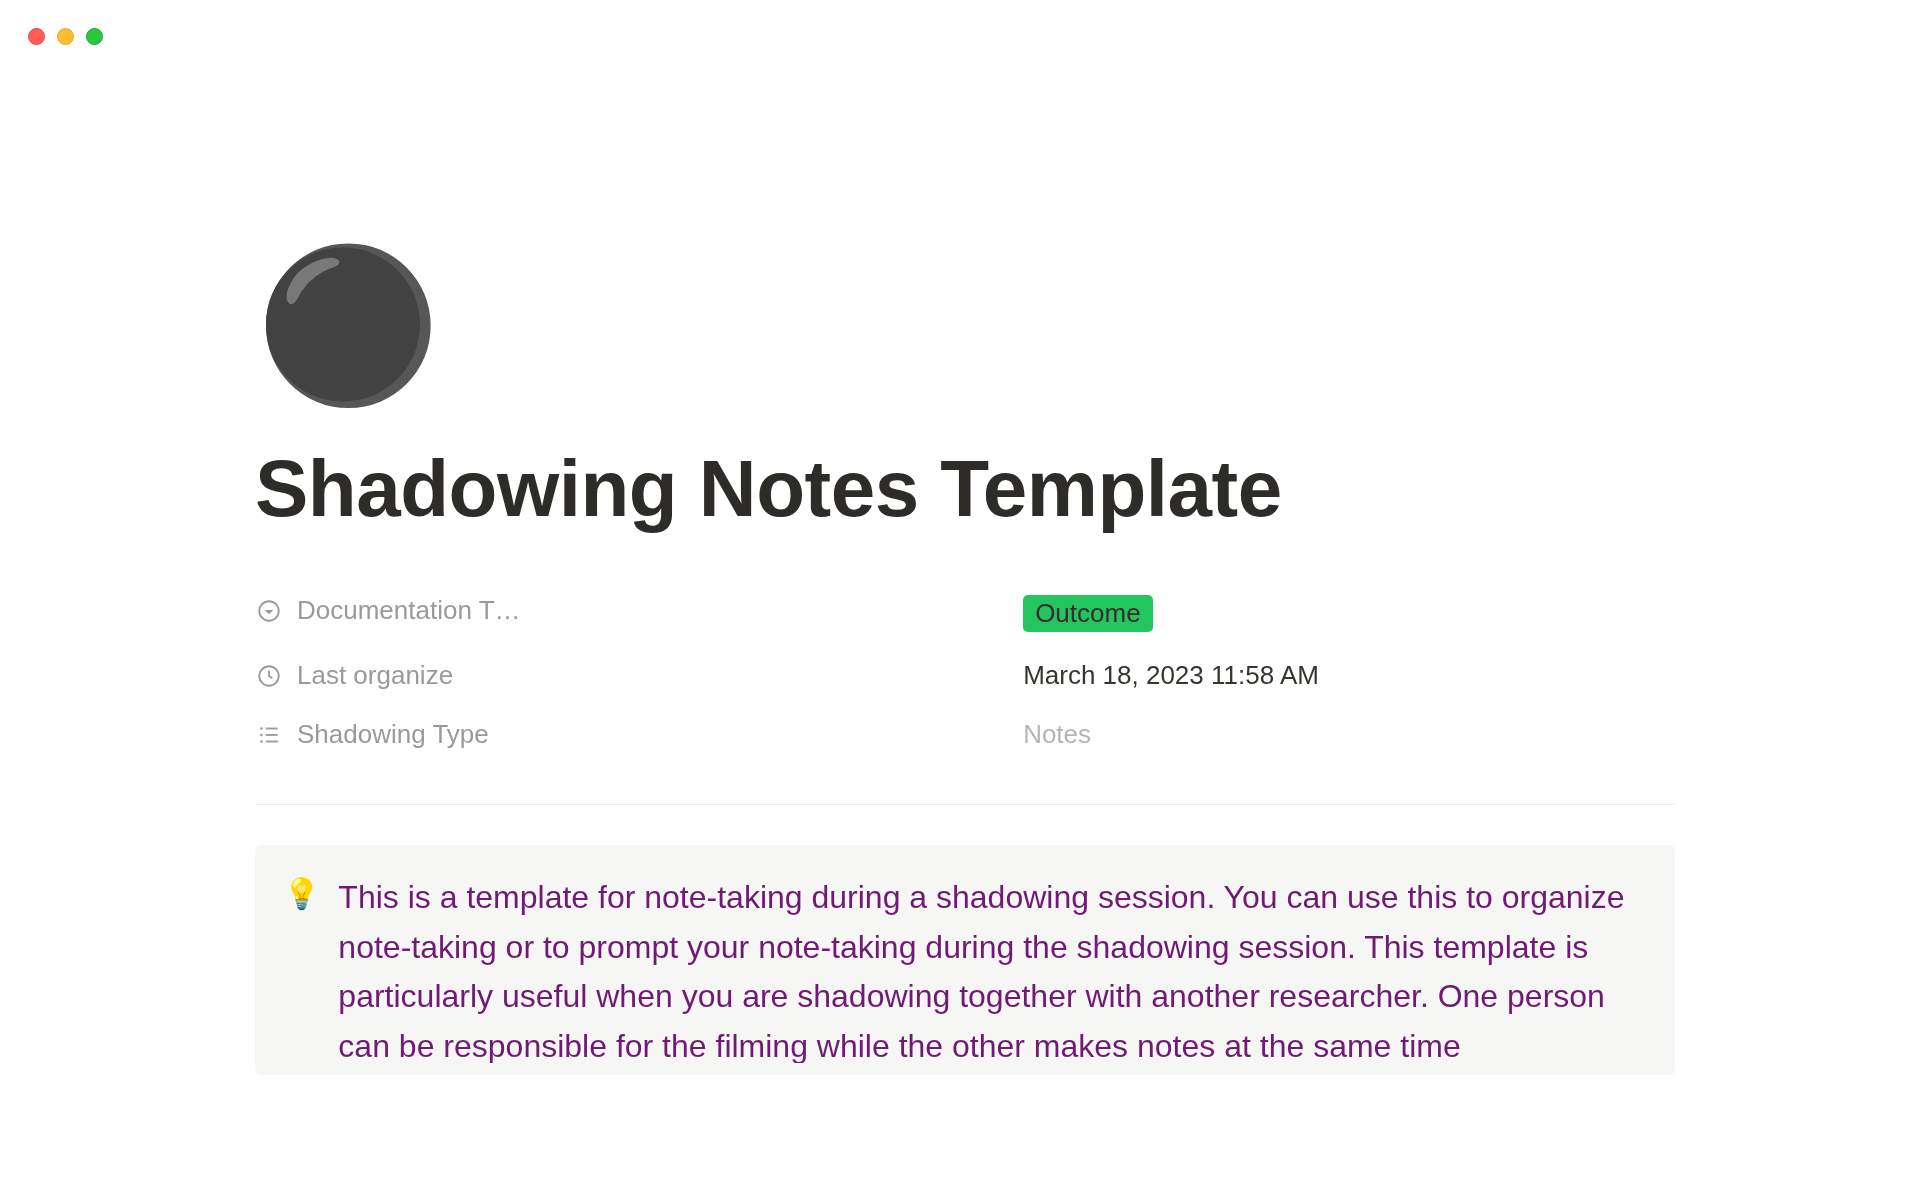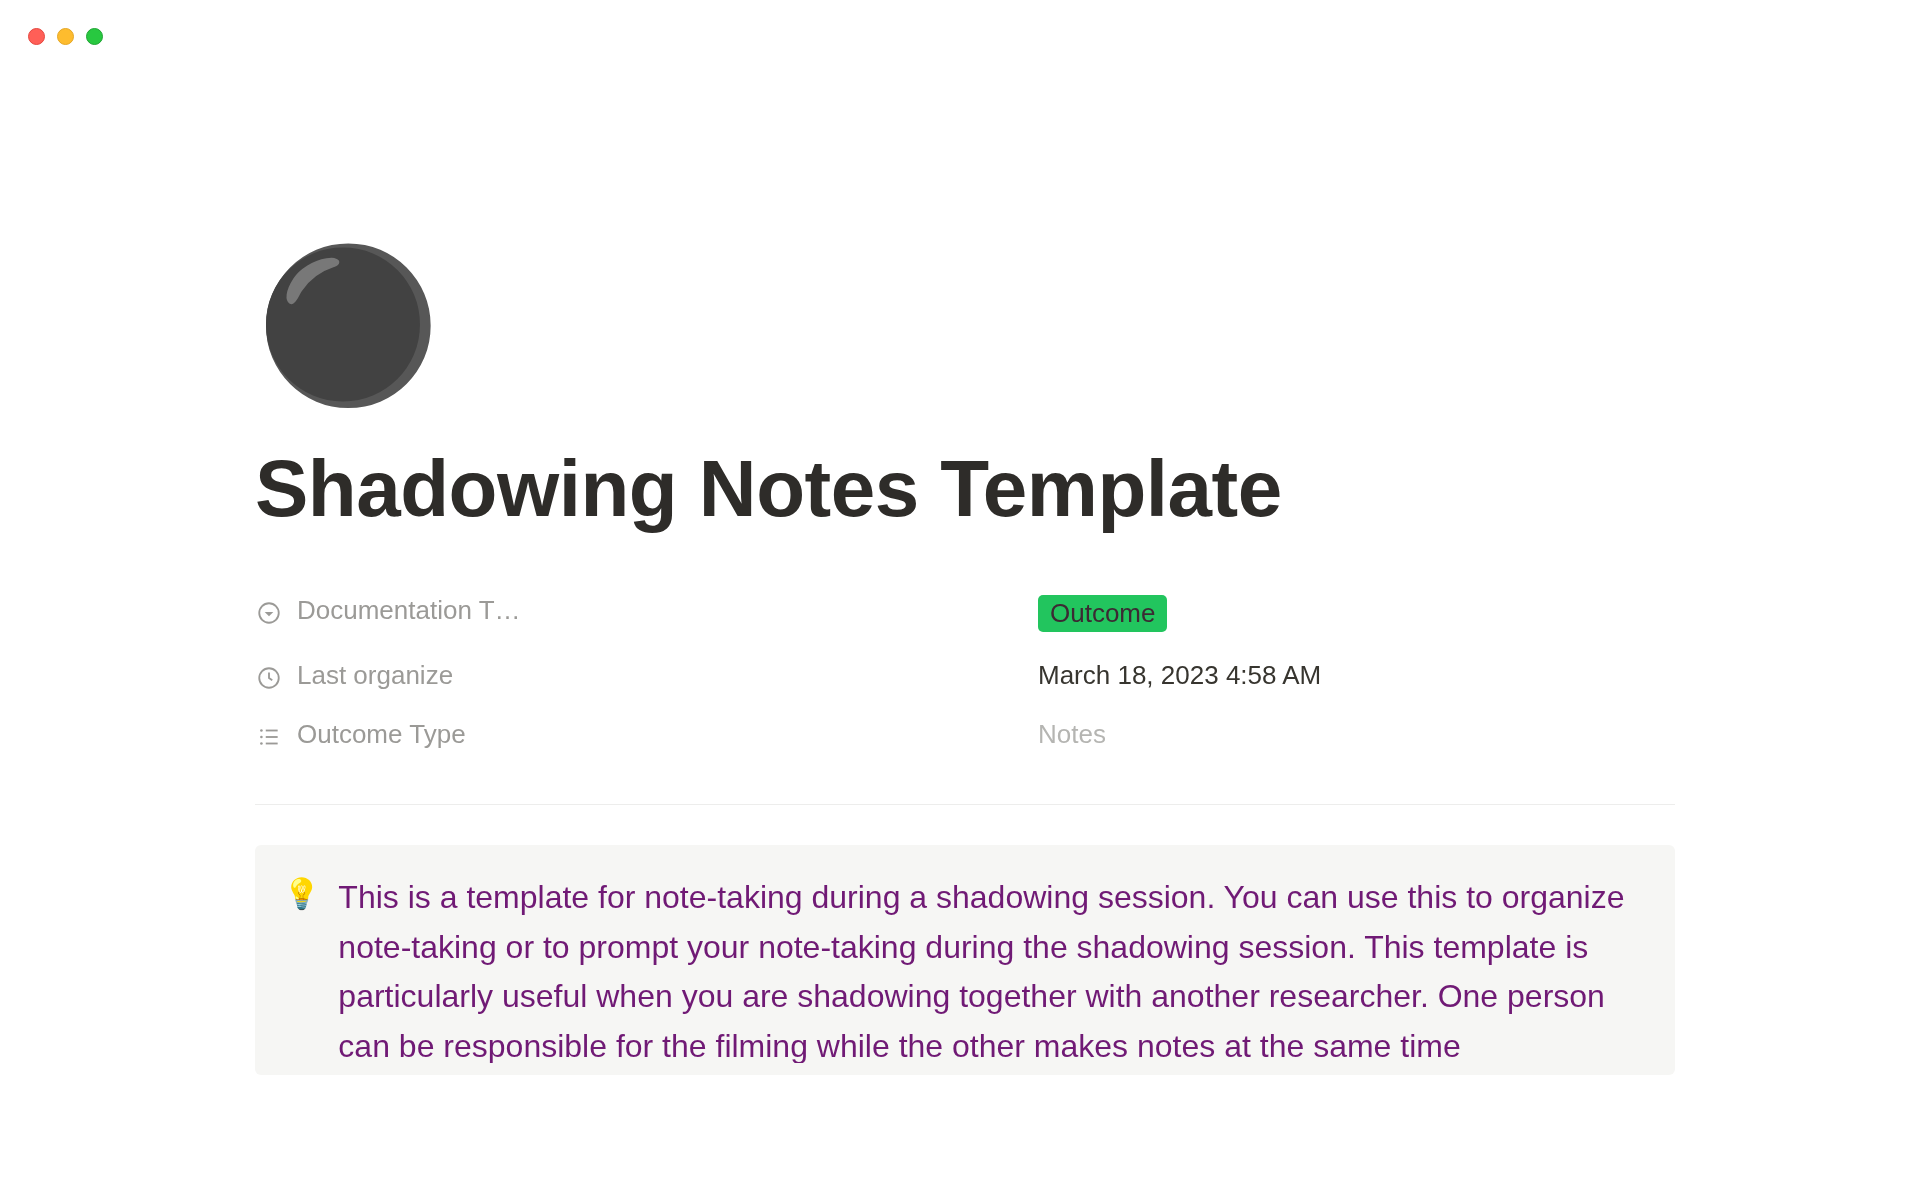--- a/index.html
+++ b/index.html
@@ -17,21 +17,21 @@
   
   .page { position: absolute; left: 255px; top: 245px; width: 1420px; }
   
   .page-icon { width: 160px; height: 160px; font-size: 150px; line-height: 160px; margin-bottom: 40px; }
   
   .page-title { font-size: 80px; font-weight: 700; color: #2e2c29; letter-spacing: -0.5px; line-height: 1.1; margin-bottom: 48px; }
   
   .properties { display: table; width: 100%; border-collapse: collapse; }
   .prop-row { display: table-row; }
   .prop-label, .prop-value { display: table-cell; vertical-align: middle; padding: 14px 0; font-size: 26px; }
-  .prop-label { width: 350px; color: #9b9a97; display: flex; align-items: flex-end; gap: 14px; }
+  .prop-label { width: 350px; color: #9b9a97; display: flex; align-items: center; gap: 14px; }
   .prop-label .lbl-icon { width: 28px; display: flex; align-items: center; justify-content: center; flex: 0 0 28px; }
   .prop-label .lbl-text { white-space: nowrap; overflow: hidden; text-overflow: ellipsis; max-width: 260px; }
   .prop-value { padding-left: 8px; }
   
   .tag { display: inline-block; background: #22c55e; color: #3c2a33; padding: 3px 12px; border-radius: 5px; font-size: 26px; }
   .empty-val { color: #b5b5b2; }
   
   .divider { border: none; border-top: 1px solid #ededec; margin: 40px 0 40px 0; }
   
   .callout { background: #f6f6f4; border-radius: 6px; padding: 28px 28px 12px 28px; display: flex; gap: 18px; }
@@ -79,37 +79,37 @@
           <div class="prop-label">
             <span class="lbl-icon">
               <svg class="svg-icon" viewBox="0 0 24 24">
                   <circle cx="12" cy="12" r="9"></circle>
                   <path d="M12 7 v5 l3 2"></path>
                 </svg>
             </span>
             <span class="lbl-text">Last organize</span>
           </div>
           <div class="prop-value">
-            <span>March 18, 2023 4:58 AM</span>
+            <span>March 18, 2023 11:58 AM</span>
           </div>
         </div>
 
         <div class="prop-row">
           <div class="prop-label">
             <span class="lbl-icon">
               <svg class="svg-icon" viewBox="0 0 24 24">
                 <circle cx="5" cy="6" r="1.2" fill="#9b9a97" stroke="none"></circle>
                 <circle cx="5" cy="12" r="1.2" fill="#9b9a97" stroke="none"></circle>
                 <circle cx="5" cy="18" r="1.2" fill="#9b9a97" stroke="none"></circle>
                 <line x1="9" y1="6" x2="20" y2="6"></line>
                 <line x1="9" y1="12" x2="20" y2="12"></line>
                 <line x1="9" y1="18" x2="20" y2="18"></line>
               </svg>
             </span>
-            <span class="lbl-text">Outcome Type</span>
+            <span class="lbl-text">Shadowing Type</span>
           </div>
           <div class="prop-value">
             <span class="empty-val">Notes</span>
           </div>
         </div>
 
       </div>
 
       <hr class="divider">
 

